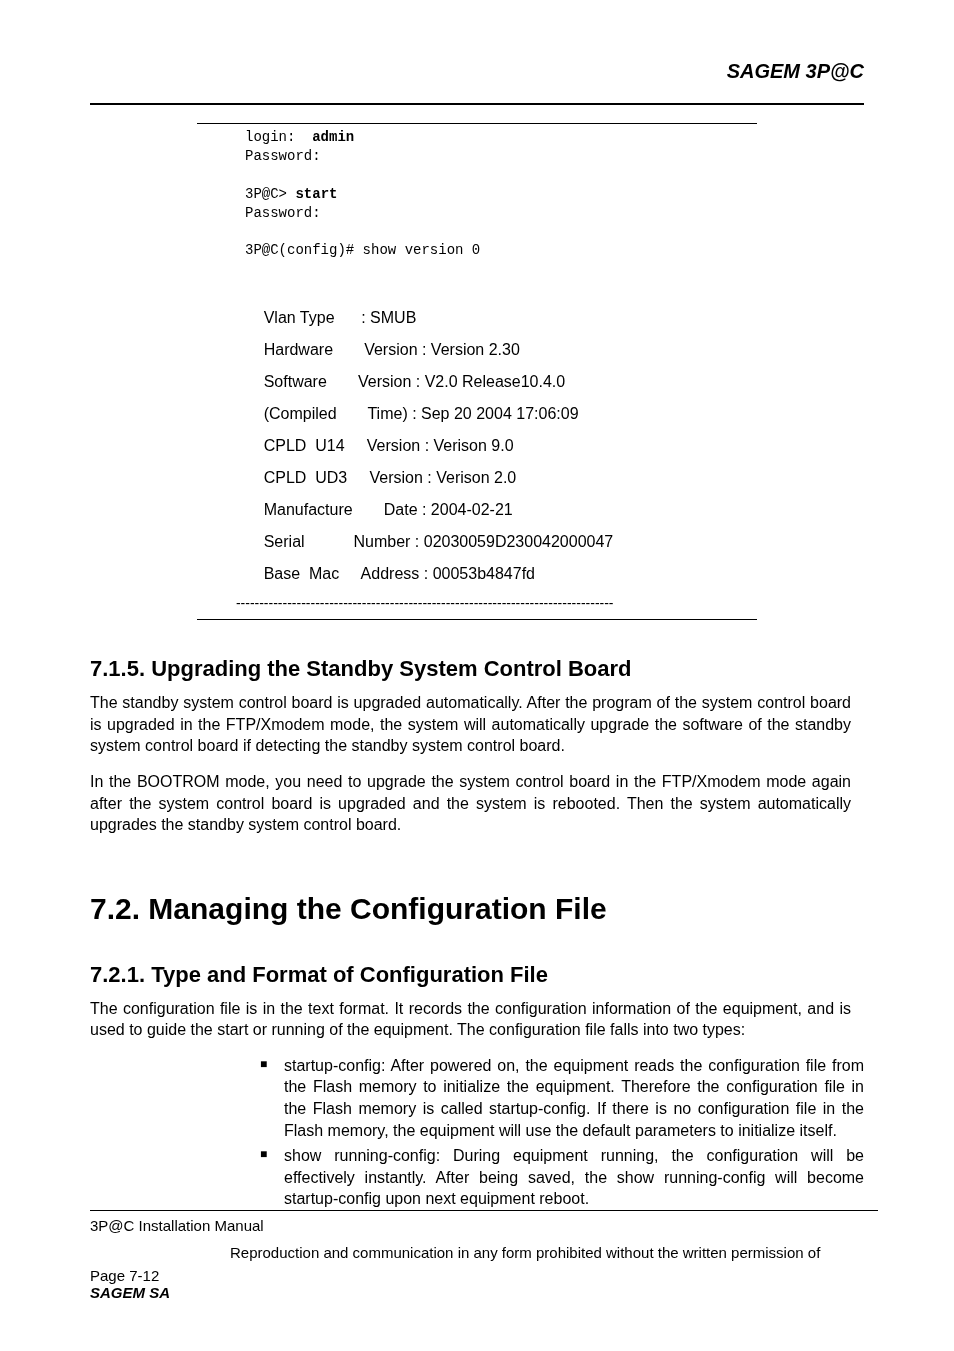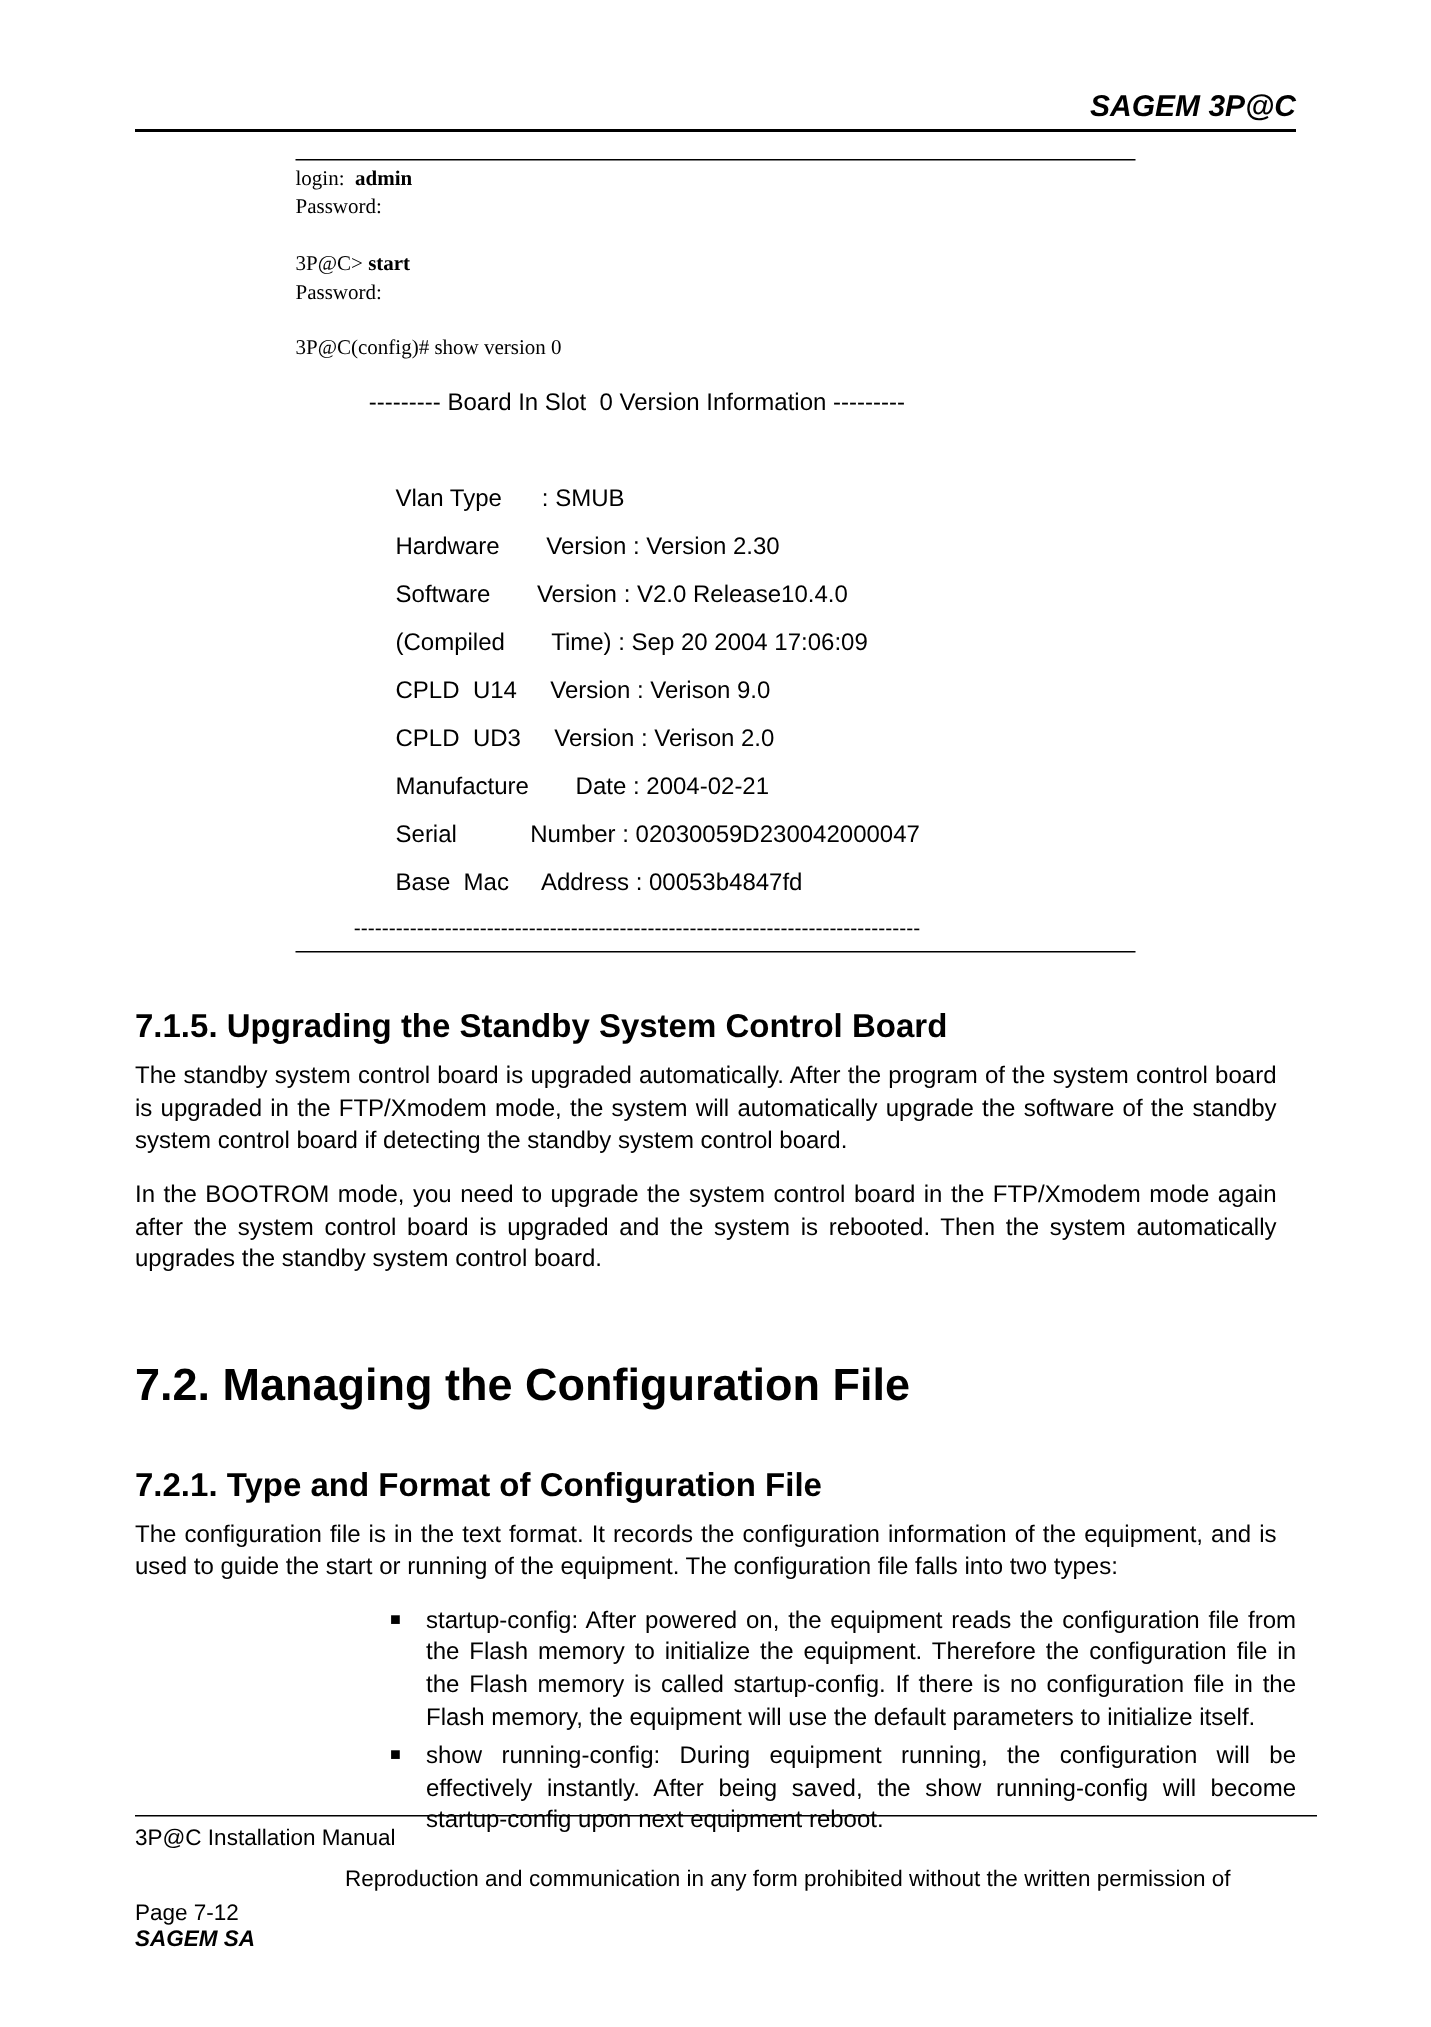--- a/index.html
+++ b/index.html
@@ -17,21 +17,21 @@
     width: 954px;
     min-height: 1351px;
     padding: 60px 90px 50px 90px;
     position: relative;
   }
   .running-header {
     text-align: right;
     font-style: italic;
     font-weight: bold;
     font-size: 20px;
-    margin-bottom: 3px;
+    margin-bottom: 20px;
   }
   .hr-thick {
     border: 0;
     border-top: 2px solid #000;
     margin: 0 0 18px 0;
   }
   .hr-thin {
     border: 0;
     border-top: 1px solid #000;
     margin: 0;
@@ -44,21 +44,21 @@
   }
   .terminal-block .top-rule,
   .terminal-block .bottom-rule {
     border-top: 1px solid #000;
     height: 0;
     margin: 0;
   }
   .terminal-inner {
     padding: 4px 0 6px 0;
   }
-  .tline { white-space: pre; font-family: Liberation Serif, serif; }
+  .tline { white-space: pre; font-family: Liberation Mono, monospace; margin-left: 48px; }
   .tline-bold { font-weight: bold; }
   .board-info {
     font-size: 16px;
     line-height: 2.0;
     margin-top: 10px;
   }
   .board-info .row { white-space: pre; }
   .dash-footer {
     font-size: 14px;
     letter-spacing: 0;
@@ -139,21 +139,20 @@
     <div class="terminal-inner">
       <div class="tline"><span>login:  </span><span class="tline-bold">admin</span></div>
       <div class="tline">Password:</div>
       <div class="tline">&nbsp;</div>
       <div class="tline"><span>3P@C&gt; </span><span class="tline-bold">start</span></div>
       <div class="tline">Password:</div>
       <div class="tline">&nbsp;</div>
       <div class="tline">3P@C(config)# show version 0</div>
 
       <div class="board-info">
-        <div class="row">           --------- Board In Slot  0 Version Information ---------</div>
         <div class="row">&nbsp;</div>
         <div class="row">               Vlan Type      : SMUB</div>
         <div class="row">               Hardware       Version : Version 2.30</div>
         <div class="row">               Software       Version : V2.0 Release10.4.0</div>
         <div class="row">               (Compiled       Time) : Sep 20 2004 17:06:09</div>
         <div class="row">               CPLD  U14     Version : Verison 9.0</div>
         <div class="row">               CPLD  UD3     Version : Verison 2.0</div>
         <div class="row">               Manufacture       Date : 2004-02-21</div>
         <div class="row">               Serial           Number : 02030059D230042000047</div>
         <div class="row">               Base  Mac     Address : 00053b4847fd</div>

